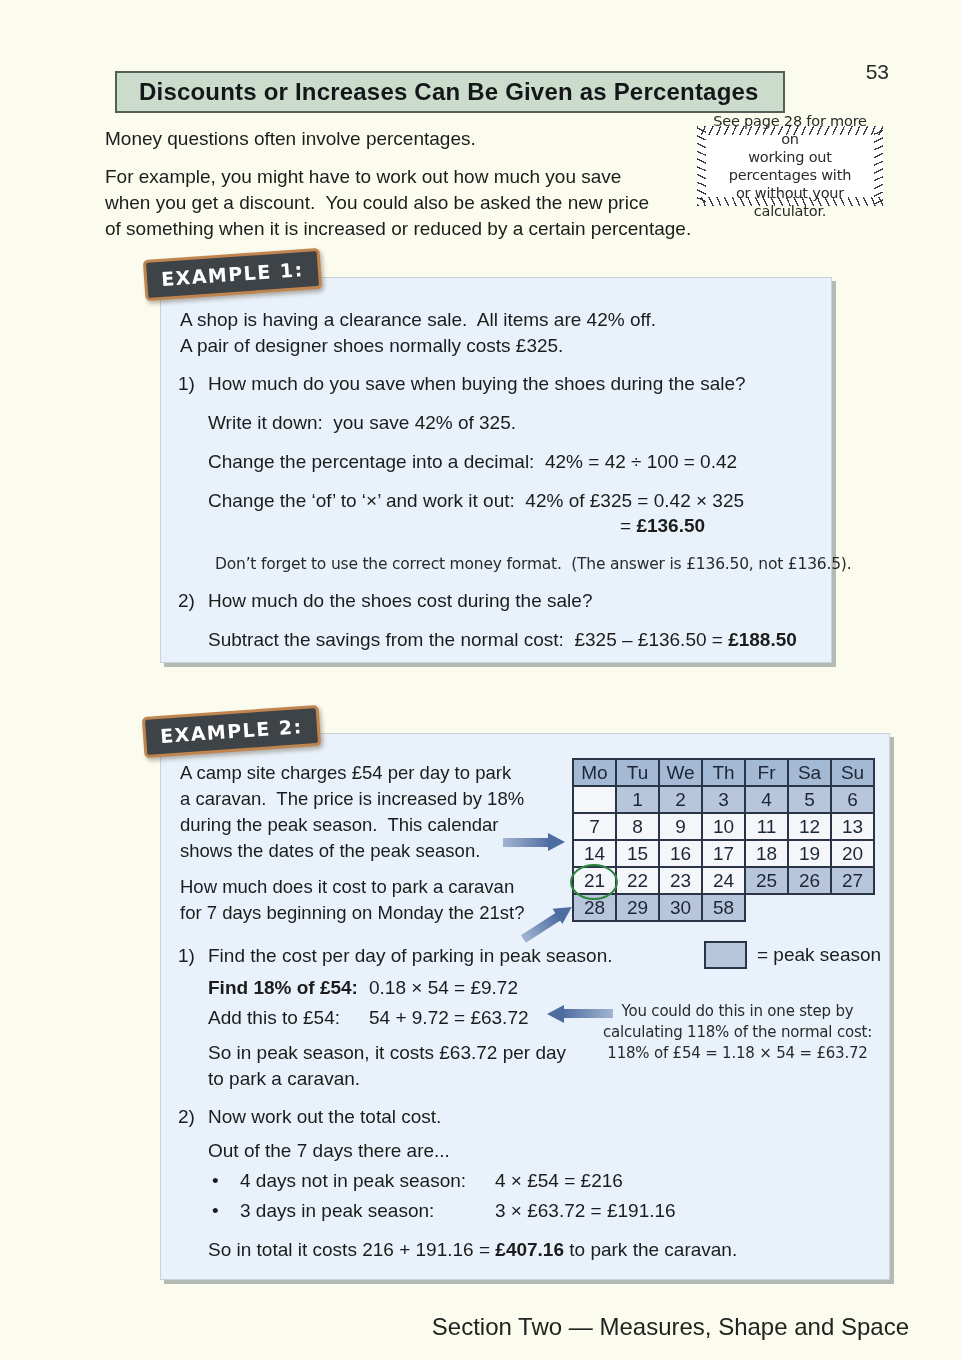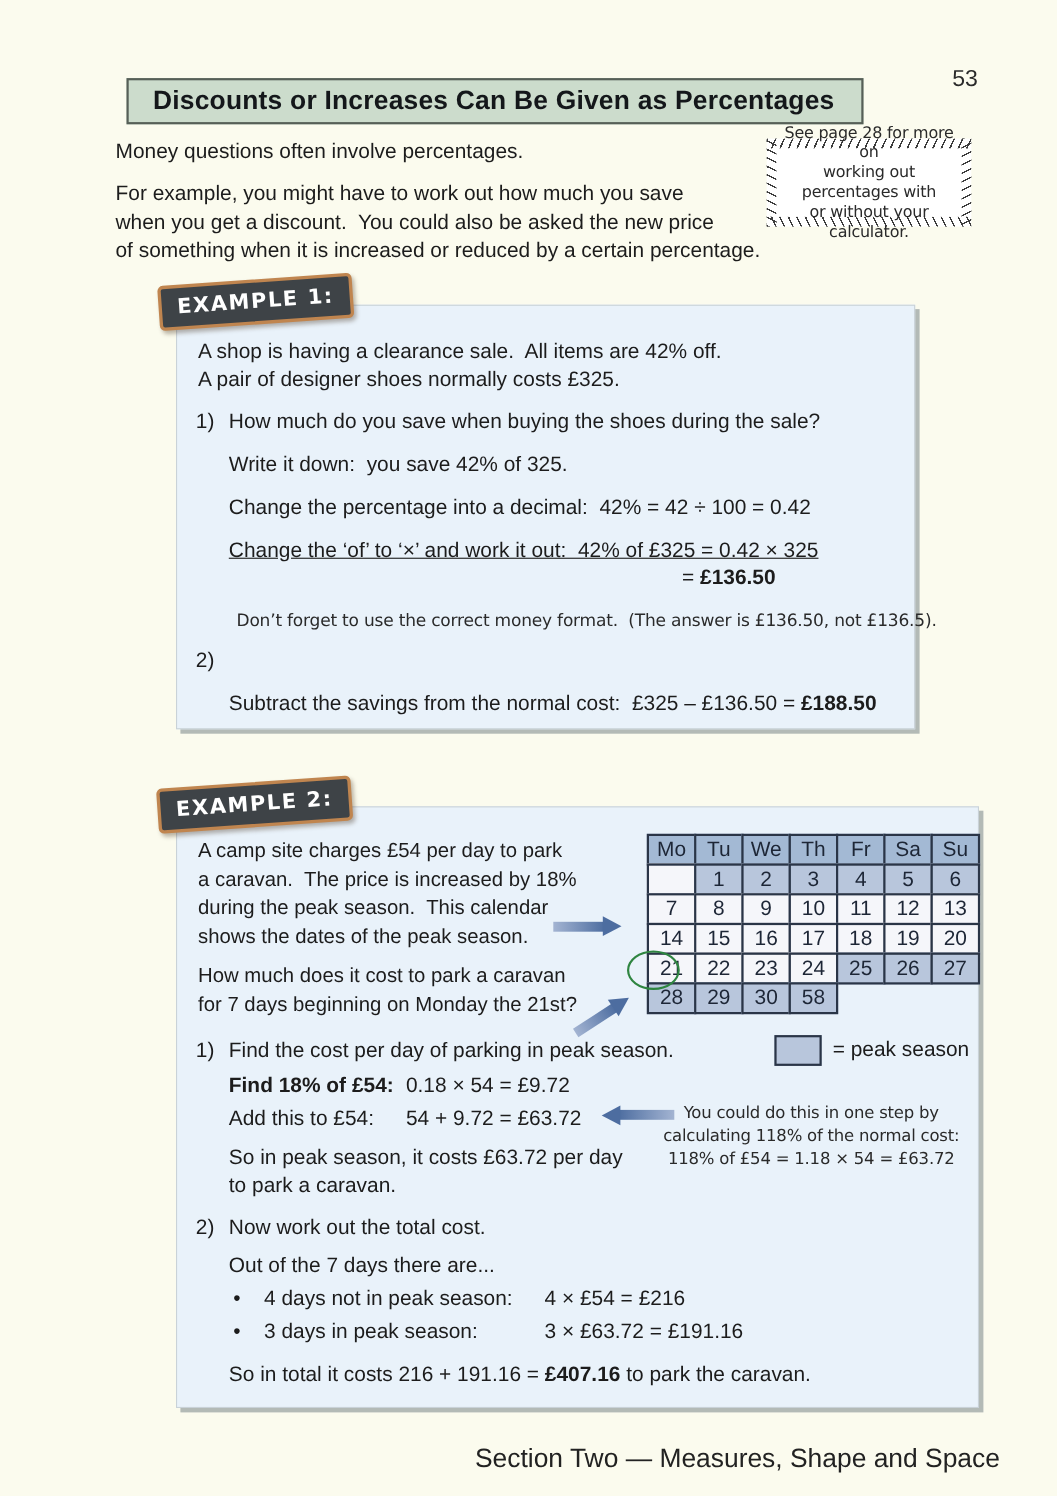--- a/index.html
+++ b/index.html
@@ -30,21 +30,21 @@
   .chalk{background:#3e4347;border:3px solid #c0854f;border-radius:5px;
          color:#ffffff;font-family:"DejaVu Sans",sans-serif;font-weight:bold;
          font-size:19px;letter-spacing:1.5px;padding:6px 14px 7px 14px;
          box-shadow:2px 3px 4px rgba(60,40,20,0.35);z-index:5;}
   .rot-m4{transform:rotate(-4deg);}
   .cal{z-index:2;}
   .cal-row{display:flex;}
   .cal-cell{width:45px;height:29px;box-sizing:border-box;border:2px solid #2a3547;
             margin-left:-2px;margin-top:-2px;display:flex;align-items:center;justify-content:center;
             font-size:19px;color:#1d2636;background:#f5f6fa;}
-  .cal-row .cal-cell:first-child{margin-left:16px;}
+  .cal-row .cal-cell:first-child{margin-left:0;}
   .cal-row:first-child .cal-cell{margin-top:0;}
   .cal-cell.hdr{background:#a3b9d4;}
   .cal-cell.peak{background:#b8c6dc;}
   .circle{border:2.5px solid #2e8540;border-radius:50%;width:48px;height:36px;box-sizing:border-box;z-index:4;}
   .legendbox{width:43px;height:28px;background:#b8c6dc;border:2px solid #2a3547;box-sizing:border-box;}
   .arrow{position:absolute;z-index:3;}
   .arrow .shaft{position:absolute;left:0;top:5px;height:9px;background:linear-gradient(90deg,#a3b4d2,#4d6da0);}
   .arrow .head{position:absolute;right:0;top:0;width:0;height:0;
                border-top:9.5px solid transparent;border-bottom:9.5px solid transparent;
                border-left:17px solid #4d6da0;}
@@ -76,26 +76,27 @@
   <div class="abs chalk rot-m4" style="left:144px;top:254px;">EXAMPLE 1:</div>
 
   <div class="abs t" style="left:180px;top:307px;">A shop is having a clearance sale.  All items are 42% off.</div>
   <div class="abs t" style="left:180px;top:333px;">A pair of designer shoes normally costs £325.</div>
 
   <div class="abs t" style="left:178px;top:371px;">1)</div>
   <div class="abs t" style="left:208px;top:371px;">How much do you save when buying the shoes during the sale?</div>
 
   <div class="abs t" style="left:208px;top:410px;">Write it down:  you save 42% of 325.</div>
   <div class="abs t" style="left:208px;top:449px;">Change the percentage into a decimal:  42% = 42 ÷ 100 = 0.42</div>
-  <div class="abs t" style="left:208px;top:488px;text-decoration:underline;">Change the ‘of’ to ‘×’ and work it out:  42% of £325 = 0.42 × 325</div>
+  <div class="abs t" style="left:208px;top:488px;">Change the ‘of’ to ‘×’ and work it out:  42% of £325 = 0.42 × 325</div>
   <div class="abs t" style="left:620px;top:513px;"><span>= </span><span class="bold">£136.50</span></div>
 
   <div class="abs t hand" style="left:215px;top:552px;font-size:15.5px;">Don’t forget to use the correct money format.  (The answer is £136.50, not £136.5).</div>
 
   <div class="abs t" style="left:178px;top:588px;">2)</div>
+  <div class="abs t" style="left:208px;top:588px;">How much do the shoes cost during the sale?</div>
   <div class="abs t" style="left:208px;top:627px;"><span>Subtract the savings from the normal cost:  £325 – £136.50 = </span><span class="bold">£188.50</span></div>
 
   <div class="abs exbox" style="left:160px;top:733px;width:730px;height:547px;"></div>
   <div class="abs chalk rot-m4" style="left:143px;top:711px;">EXAMPLE 2:</div>
 
   <div class="abs t" style="left:180px;top:760px;font-size:18.5px;">A camp site charges £54 per day to park</div>
   <div class="abs t" style="left:180px;top:786px;font-size:18.5px;">a caravan.  The price is increased by 18%</div>
   <div class="abs t" style="left:180px;top:812px;font-size:18.5px;">during the peak season.  This calendar</div>
   <div class="abs t" style="left:180px;top:838px;font-size:18.5px;">shows the dates of the peak season.</div>
 

